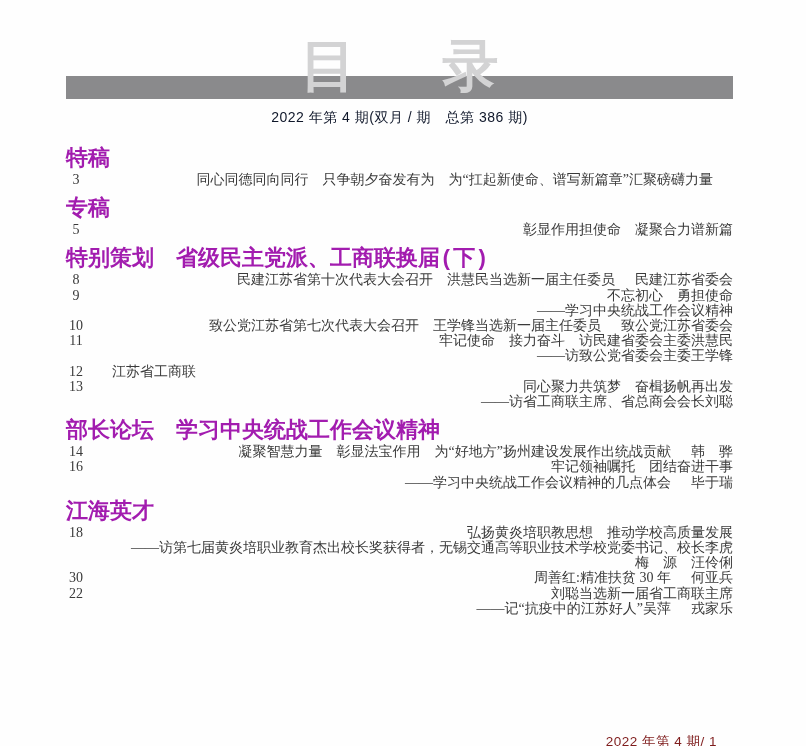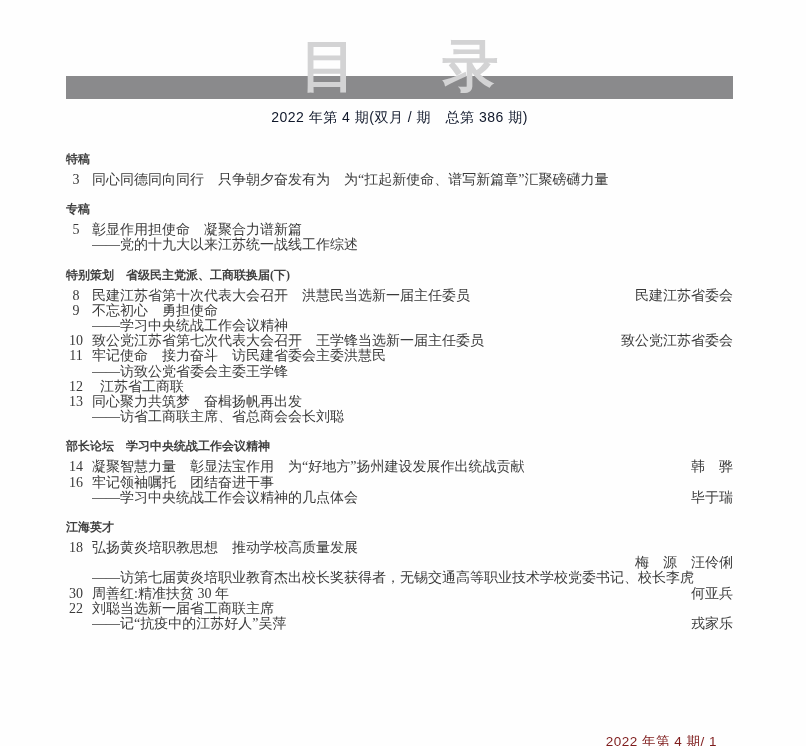--- a/index.html
+++ b/index.html
@@ -29,32 +29,32 @@
     position:absolute;left:66px;top:109px;width:667px;
     text-align:center;
     font-family:"Liberation Sans","DejaVu Sans",sans-serif;
     font-size:14px;color:#0f172a;letter-spacing:0.5px;
   }
 
   
   .content{position:absolute;left:66px;top:151px;width:667px;}
   section{margin:0 0 14px 0;}
   .sec-title{
-    font-family:Liberation Serif, serif;
-    font-weight:bold;font-size:12px;line-height:17px;
-    color:#404040;margin:0 0 4px 0;
+    font-family:Liberation Mono, monospace;
+    font-weight:bold;font-size:22px;line-height:17px;
+    color:#a21caf;margin:0 0 4px 0;
   }
   .row{
     display:flex;align-items:baseline;
     font-size:14px;line-height:15.2px;
     color:#3a3a3a;
   }
   .num{flex:none;width:20px;text-align:center;margin-right:6px;}
-  .txt{flex:1;white-space:nowrap;overflow:hidden;}
-  .author{flex:none;white-space:nowrap;text-align:right;padding-left:8px;}
+  .txt{flex:1;white-space:nowrap;overflow:hidden;text-align:right;}
+  .author{flex:none;white-space:nowrap;text-align:right;padding-left:8px;margin-left:12px;}
 
   
   .footer{
     position:absolute;top:733px;right:89px;
     font-family:"Liberation Sans","DejaVu Sans",sans-serif;
     font-size:13.5px;color:#7f1d1d;letter-spacing:0.5px;text-decoration:underline;
   }
 </style>
 </head>
 <body>
@@ -77,24 +77,20 @@
         <span class="txt">同心同德同向同行　只争朝夕奋发有为　为“扛起新使命、谱写新篇章”汇聚磅礴力量</span>
         <span class="author"></span>
       </div>
     </section>
 
     <section>
       <h2 class="sec-title">专稿</h2>
       <div class="row">
         <span class="num">5</span>
         <span class="txt">彰显作用担使命　凝聚合力谱新篇</span>
-      </div>
-      <div class="row">
-        <span class="num"></span>
-        <span class="txt">——党的十九大以来江苏统一战线工作综述</span>
       </div>
     </section>
 
     <section>
       <h2 class="sec-title">特别策划　省级民主党派、工商联换届(下)</h2>
 
       <div class="row">
         <span class="num">8</span>
         <span class="txt">民建江苏省第十次代表大会召开　洪慧民当选新一届主任委员</span>
         <span class="author">民建江苏省委会</span>
@@ -161,26 +157,26 @@
 
     <section>
       <h2 class="sec-title">江海英才</h2>
 
       <div class="row">
         <span class="num">18</span>
         <span class="txt">弘扬黄炎培职教思想　推动学校高质量发展</span>
       </div>
       <div class="row">
         <span class="num"></span>
-        <span class="txt"></span>
-        <span class="author">梅　源　汪伶俐</span>
+        <span class="txt">——访第七届黄炎培职业教育杰出校长奖获得者，无锡交通高等职业技术学校党委书记、校长李虎</span>
       </div>
       <div class="row">
         <span class="num"></span>
-        <span class="txt">——访第七届黄炎培职业教育杰出校长奖获得者，无锡交通高等职业技术学校党委书记、校长李虎</span>
+        <span class="txt"></span>
+        <span class="author">梅　源　汪伶俐</span>
       </div>
 
       <div class="row">
         <span class="num">30</span>
         <span class="txt">周善红:精准扶贫 30 年</span>
         <span class="author">何亚兵</span>
       </div>
 
       <div class="row">
         <span class="num">22</span>

